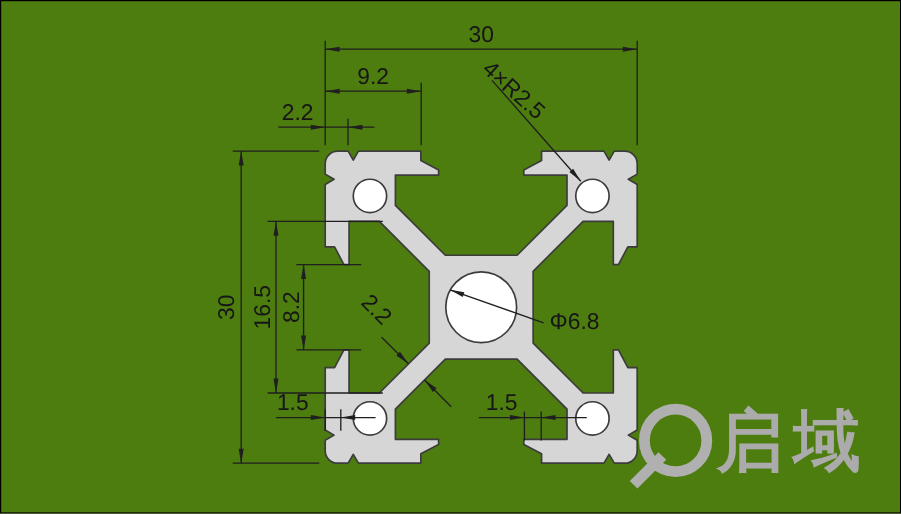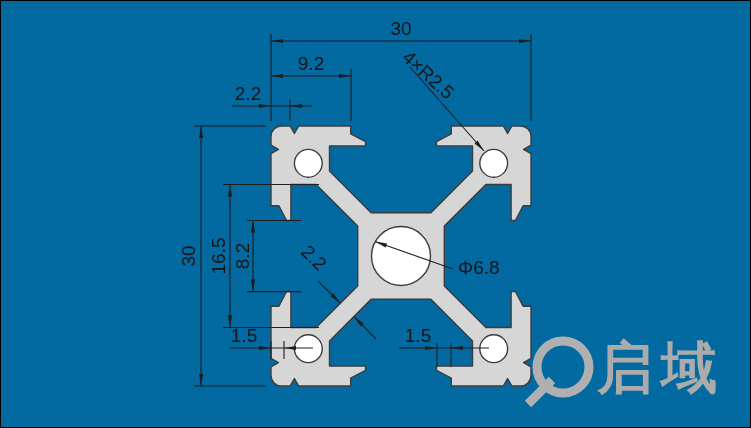--- a/index.html
+++ b/index.html
@@ -1,17 +1,17 @@
 <!DOCTYPE html>
 <html><head>
 <meta charset="utf-8">
 <style>
   html,body{margin:0;padding:0;background:#888;}
   .canvas{
-    width:751px;height:428px;background:#0369a1;
+    width:751px;height:428px;background:#4d7c0f;
     border:1px solid #000;box-sizing:border-box;
     position:relative;overflow:hidden;
   }
   svg{display:block;}
   #dwg text{
     font-family:"Liberation Sans", sans-serif;
     font-size:19px;
     fill:#161616;
   }
   #dwg text.brand{

